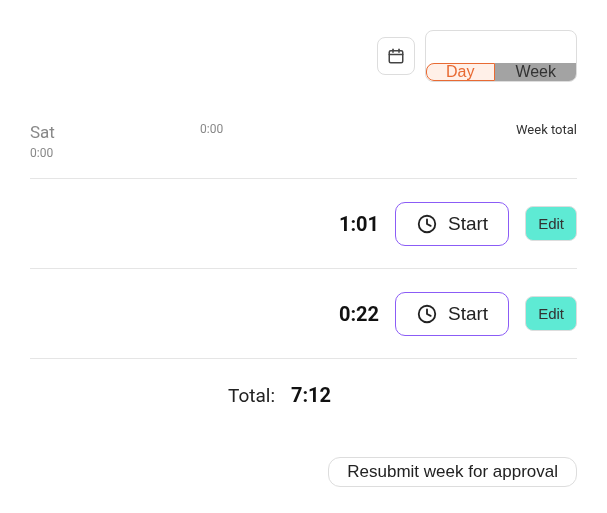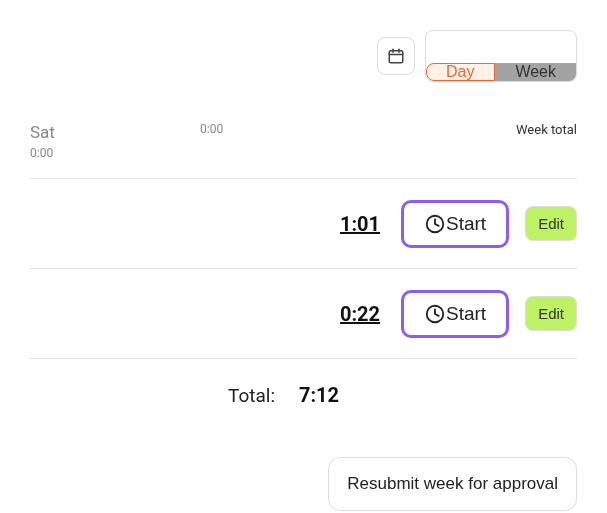--- a/index.html
+++ b/index.html
@@ -95,70 +95,70 @@
     align-items: center;
     justify-content: flex-end;
     height: 90px;
     border-bottom: 1px solid #e5e5e5;
     gap: 16px;
   }
   .duration {
     font-weight: 700;
     font-size: 20px;
     min-width: 50px;
-    text-align: center;
-    text-decoration: underline;
+    text-align: right;
   }
   .start-btn {
     display: flex;
     align-items: center;
-    border: 3px solid #8b5cf6;
+    gap: 10px;
+    border: 1px solid #8b5cf6;
     background: #fff;
     border-radius: 10px;
     padding: 10px 20px;
     font-size: 19px;
     color: #222;
     cursor: pointer;
     font-weight: 500;
   }
   .edit-btn {
     border: 1px solid #ddd;
-    background: #bef264;
+    background: #5eead4;
     border-radius: 8px;
     padding: 8px 12px;
     font-size: 15px;
     color: #333;
     cursor: pointer;
   }
   .total-row {
     display: flex;
     align-items: center;
     padding-top: 24px;
-    gap: 24px;
+    gap: 16px;
   }
   .total-row .total-label {
     font-size: 19px;
     color: #222;
     text-align: right;
     flex: 0 0 245px;
   }
   .total-row .total-value {
     font-weight: 700;
     font-size: 20px;
   }
   .footer {
     display: flex;
     justify-content: flex-end;
     margin-top: 50px;
   }
   .resubmit-btn {
     border: 1px solid #ddd;
     background: #fff;
     border-radius: 12px;
-    padding: 16px 18px;
+    padding: 4px 18px;
     font-size: 17px;
     color: #222;
     cursor: pointer;
   }
   svg { display: block; }
 </style>
 </head>
 <body>
 
 <div class="wrap">

